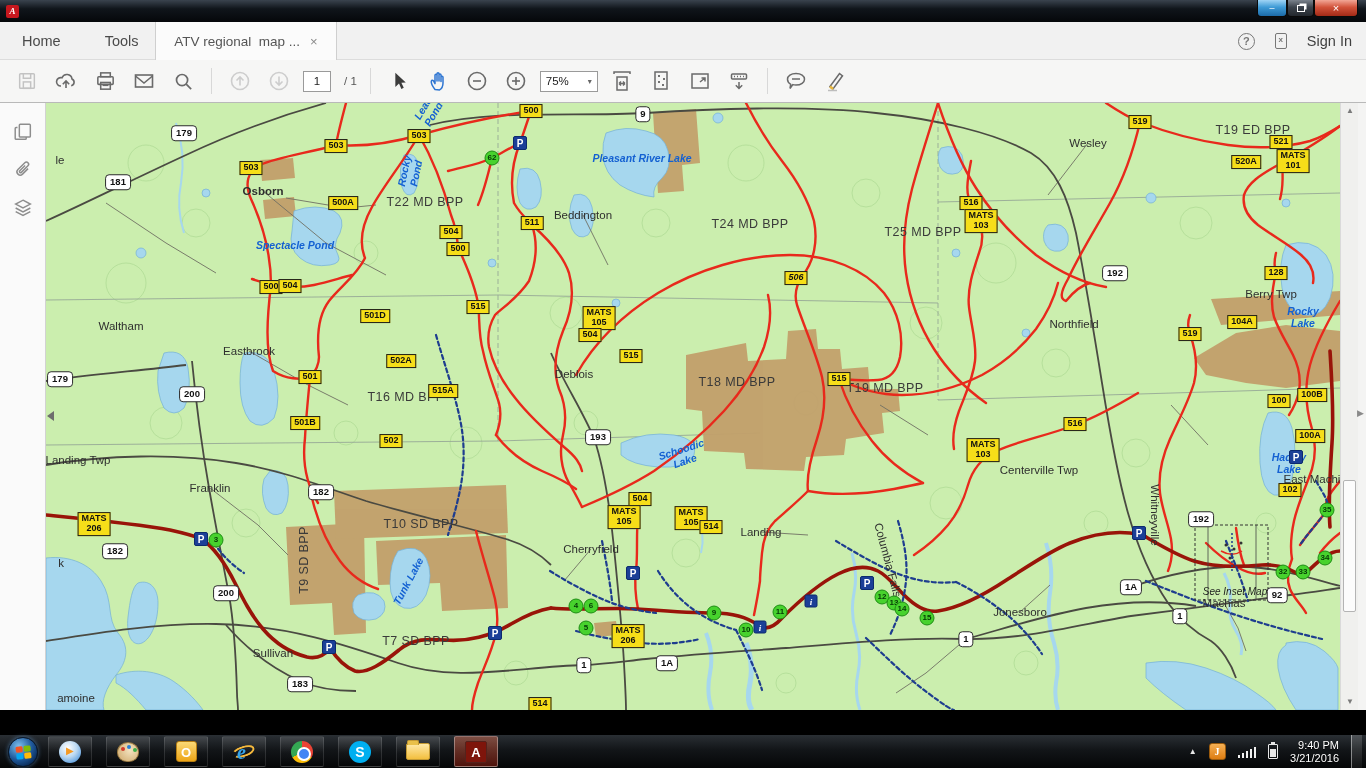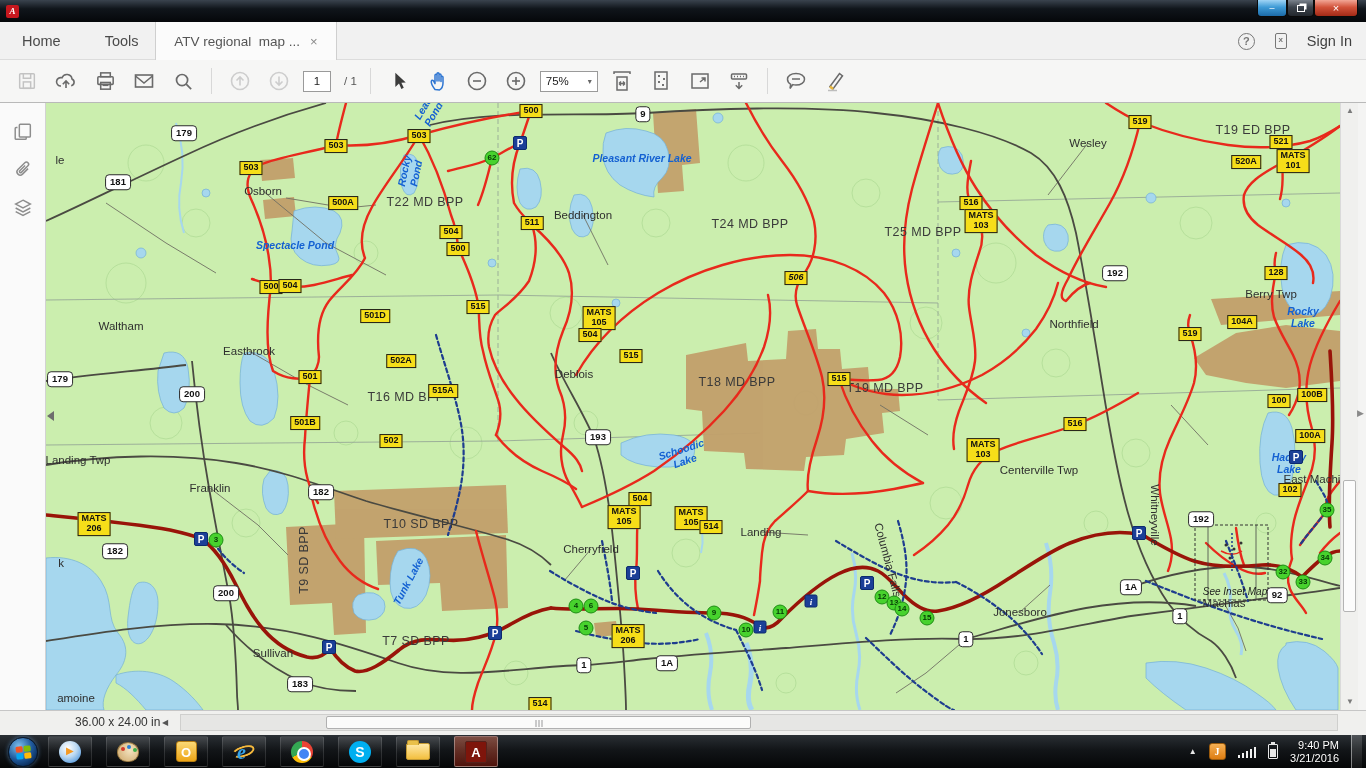--- a/index.html
+++ b/index.html
@@ -591,40 +591,40 @@
           <div class="gm" style="left: 545px; top: 503px;"><span>6</span></div>
           <div class="gm" style="left: 540px; top: 525px;"><span>5</span></div>
           <div class="gm" style="left: 668px; top: 510px;"><span>9</span></div>
           <div class="gm" style="left: 700px; top: 527px;"><span>10</span></div>
           <div class="gm" style="left: 734px; top: 509px;"><span>11</span></div>
           <div class="gm" style="left: 836px; top: 494px;"><span>12</span></div>
           <div class="gm" style="left: 848px; top: 500px;"><span>13</span></div>
           <div class="gm" style="left: 856px; top: 506px;"><span>14</span></div>
           <div class="gm" style="left: 881px; top: 515px;"><span>15</span></div>
           <div class="gm" style="left: 1237px; top: 469px;"><span>32</span></div>
-          <div class="gm" style="left: 1257px; top: 479px;"><span>33</span></div>
+          <div class="gm" style="left: 1257px; top: 469px;"><span>33</span></div>
           <div class="gm" style="left: 1279px; top: 455px;"><span>34</span></div>
           <div class="gm" style="left: 1281px; top: 407px;"><span>35</span></div>
         </div>
       <div>
           <div class="pk" style="left: 474px; top: 40px;">P</div>
           <div class="pk" style="left: 155px; top: 436px;">P</div>
           <div class="pk" style="left: 283px; top: 544px;">P</div>
           <div class="pk" style="left: 449px; top: 530px;">P</div>
           <div class="pk" style="left: 587px; top: 470px;">P</div>
           <div class="pk" style="left: 821px; top: 480px;">P</div>
           <div class="pk" style="left: 1093px; top: 430px;">P</div>
           <div class="pk" style="left: 1250px; top: 354px;">P</div>
         </div>
       <div>
           <div class="nfo" style="left: 714px; top: 524px;">i</div>
           <div class="nfo" style="left: 765px; top: 498px;">i</div>
         </div>
       <div>
-          <div class="pl" style="left: 217px; top: 88px;"><span>Osborn</span></div>
+          <div class="pl" style="left: 217px; top: 88px; font-weight: bold;"><span>Osborn</span></div>
           <div class="pl" style="left: 537px; top: 112px;"><span>Beddington</span></div>
           <div class="pl" style="left: 1042px; top: 40px;"><span>Wesley</span></div>
           <div class="pl twp" style="left: 379px; top: 99px;"><span>T22 MD BPP</span></div>
           <div class="pl twp" style="left: 704px; top: 121px;"><span>T24 MD BPP</span></div>
           <div class="pl twp" style="left: 877px; top: 129px;"><span>T25 MD BPP</span></div>
           <div class="pl twp" style="left: 1207px; top: 27px;"><span>T19 ED BPP</span></div>
           <div class="pl" style="left: 1028px; top: 221px;"><span>Northfield</span></div>
           <div class="pl" style="left: 1225px; top: 191px;"><span>Berry Twp</span></div>
           <div class="pl" style="left: 75px; top: 223px;"><span>Waltham</span></div>
           <div class="pl" style="left: 203px; top: 248px;"><span>Eastbrook</span></div>
@@ -670,33 +670,20 @@
 
     <div class="vscroll">
       <div class="arr" style="top:0;">▲</div>
       <div class="thumb"></div>
       <div class="arr" style="bottom:0;">▼</div>
     </div>
     <div class="rstrip"></div>
     <div class="panel-expand">▶</div>
   </div>
 
-  <div class="statusbar">
-    <div class="size-label">36.00 x 24.00 in</div>
-    <div class="hs-left">◀</div>
-    <div class="hscroll">
-      <div class="thumb">
-        <span class="grip">
-            <i></i>
-            <i></i>
-            <i></i>
-          </span>
-      </div>
-    </div>
-  </div>
 
   <div class="taskbar">
     <div class="orb">
       <span class="flag">
           <i></i>
           <i></i>
           <i></i>
           <i></i>
         </span>
     </div>

